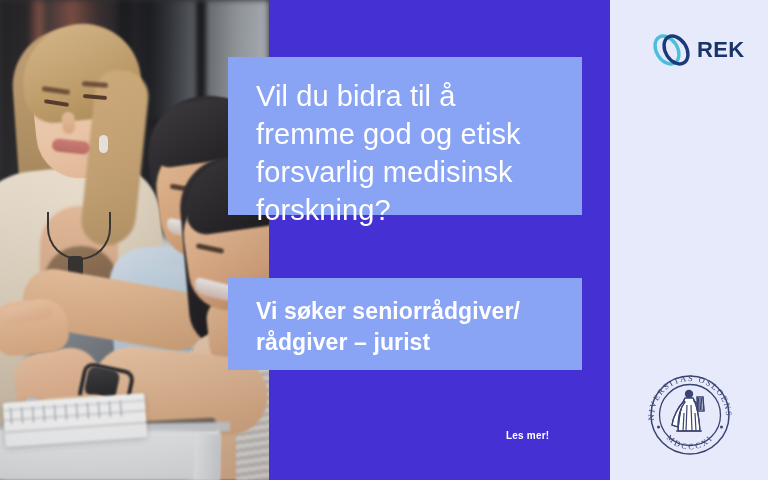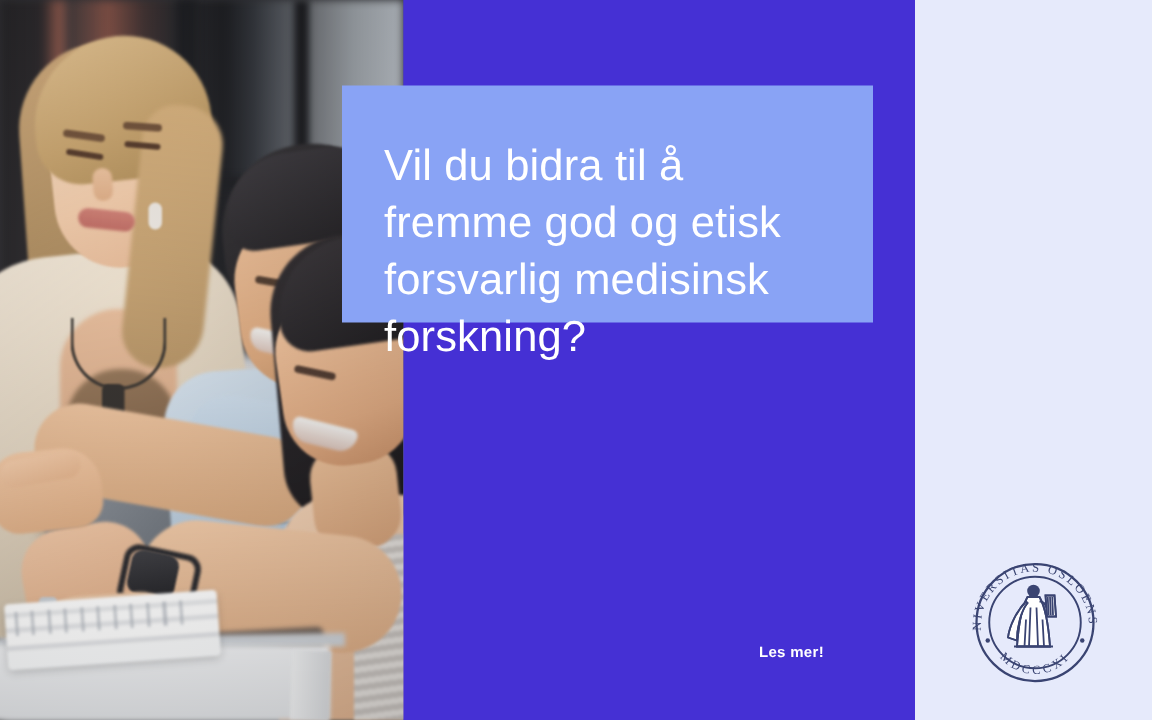--- a/index.html
+++ b/index.html
@@ -359,21 +359,21 @@
 
   
   .card {
     position: absolute;
     background: #89a3f5;
     box-sizing: border-box;
   }
   .card-headline {
     left: 228px; top: 57px;
     width: 354px; height: 158px;
-    padding: 35px 28px 0 28px;
+    padding: 20px 28px 0 28px;
   }
   .card-headline .card-text {
     color: #ffffff;
     font-size: 29px;
     line-height: 38px;
     font-weight: 400;
     letter-spacing: .1px;
   }
   .card-job {
     left: 228px; top: 278px;
@@ -496,23 +496,35 @@
   </div>
 
   <div class="blue-panel"></div>
 
   <div class="light-panel"></div>
 
   <div class="card card-headline">
     <div class="card-text">Vil du bidra til å fremme god og etisk forsvarlig medisinsk forskning?</div>
   </div>
 
+  <div class="card card-job">
+    <div class="card-text">Vi søker seniorrådgiver/ rådgiver – jurist</div>
+  </div>
 
   <div class="cta">Les mer!</div>
 
+  <div class="rek-logo">
+    <span class="rek-mark">
+      <svg viewBox="0 0 44 42" width="44" height="42" aria-hidden="true">
+        <ellipse cx="17" cy="21" rx="10.5" ry="15" transform="rotate(-32 17 21)" fill="none" stroke="#4bbfd9" stroke-width="3.4"></ellipse>
+        <ellipse cx="26" cy="21" rx="10.5" ry="15" transform="rotate(-32 26 21)" fill="none" stroke="#1b3a7a" stroke-width="3.4"></ellipse>
+      </svg>
+    </span>
+    <span class="rek-word">REK</span>
+  </div>
 
   <div class="uio-seal">
     <svg viewBox="0 0 100 100" width="100" height="100" aria-hidden="true">
       <defs>
         <path id="arcTop" d="M 14,52 A 36,36 0 0 1 86,52"></path>
         <path id="arcBot" d="M 21,62 A 30,30 0 0 0 79,62"></path>
       </defs>
       <circle cx="50" cy="50" r="39" fill="none" stroke="#3a4472" stroke-width="1.5"></circle>
       <circle cx="50" cy="50" r="30.5" fill="none" stroke="#3a4472" stroke-width="1.3"></circle>
       <circle cx="18.5" cy="62" r="1.5" fill="#3a4472"></circle>

